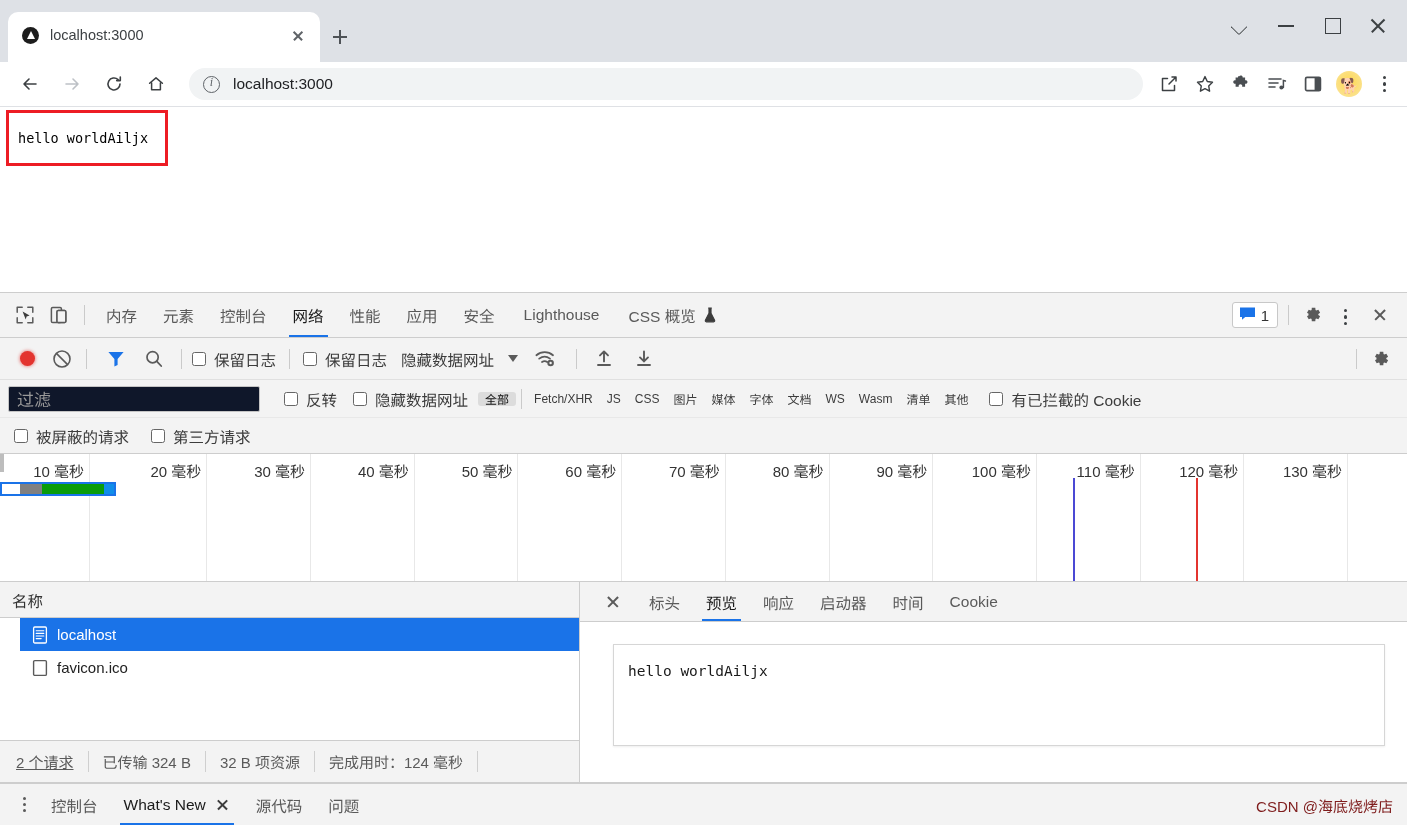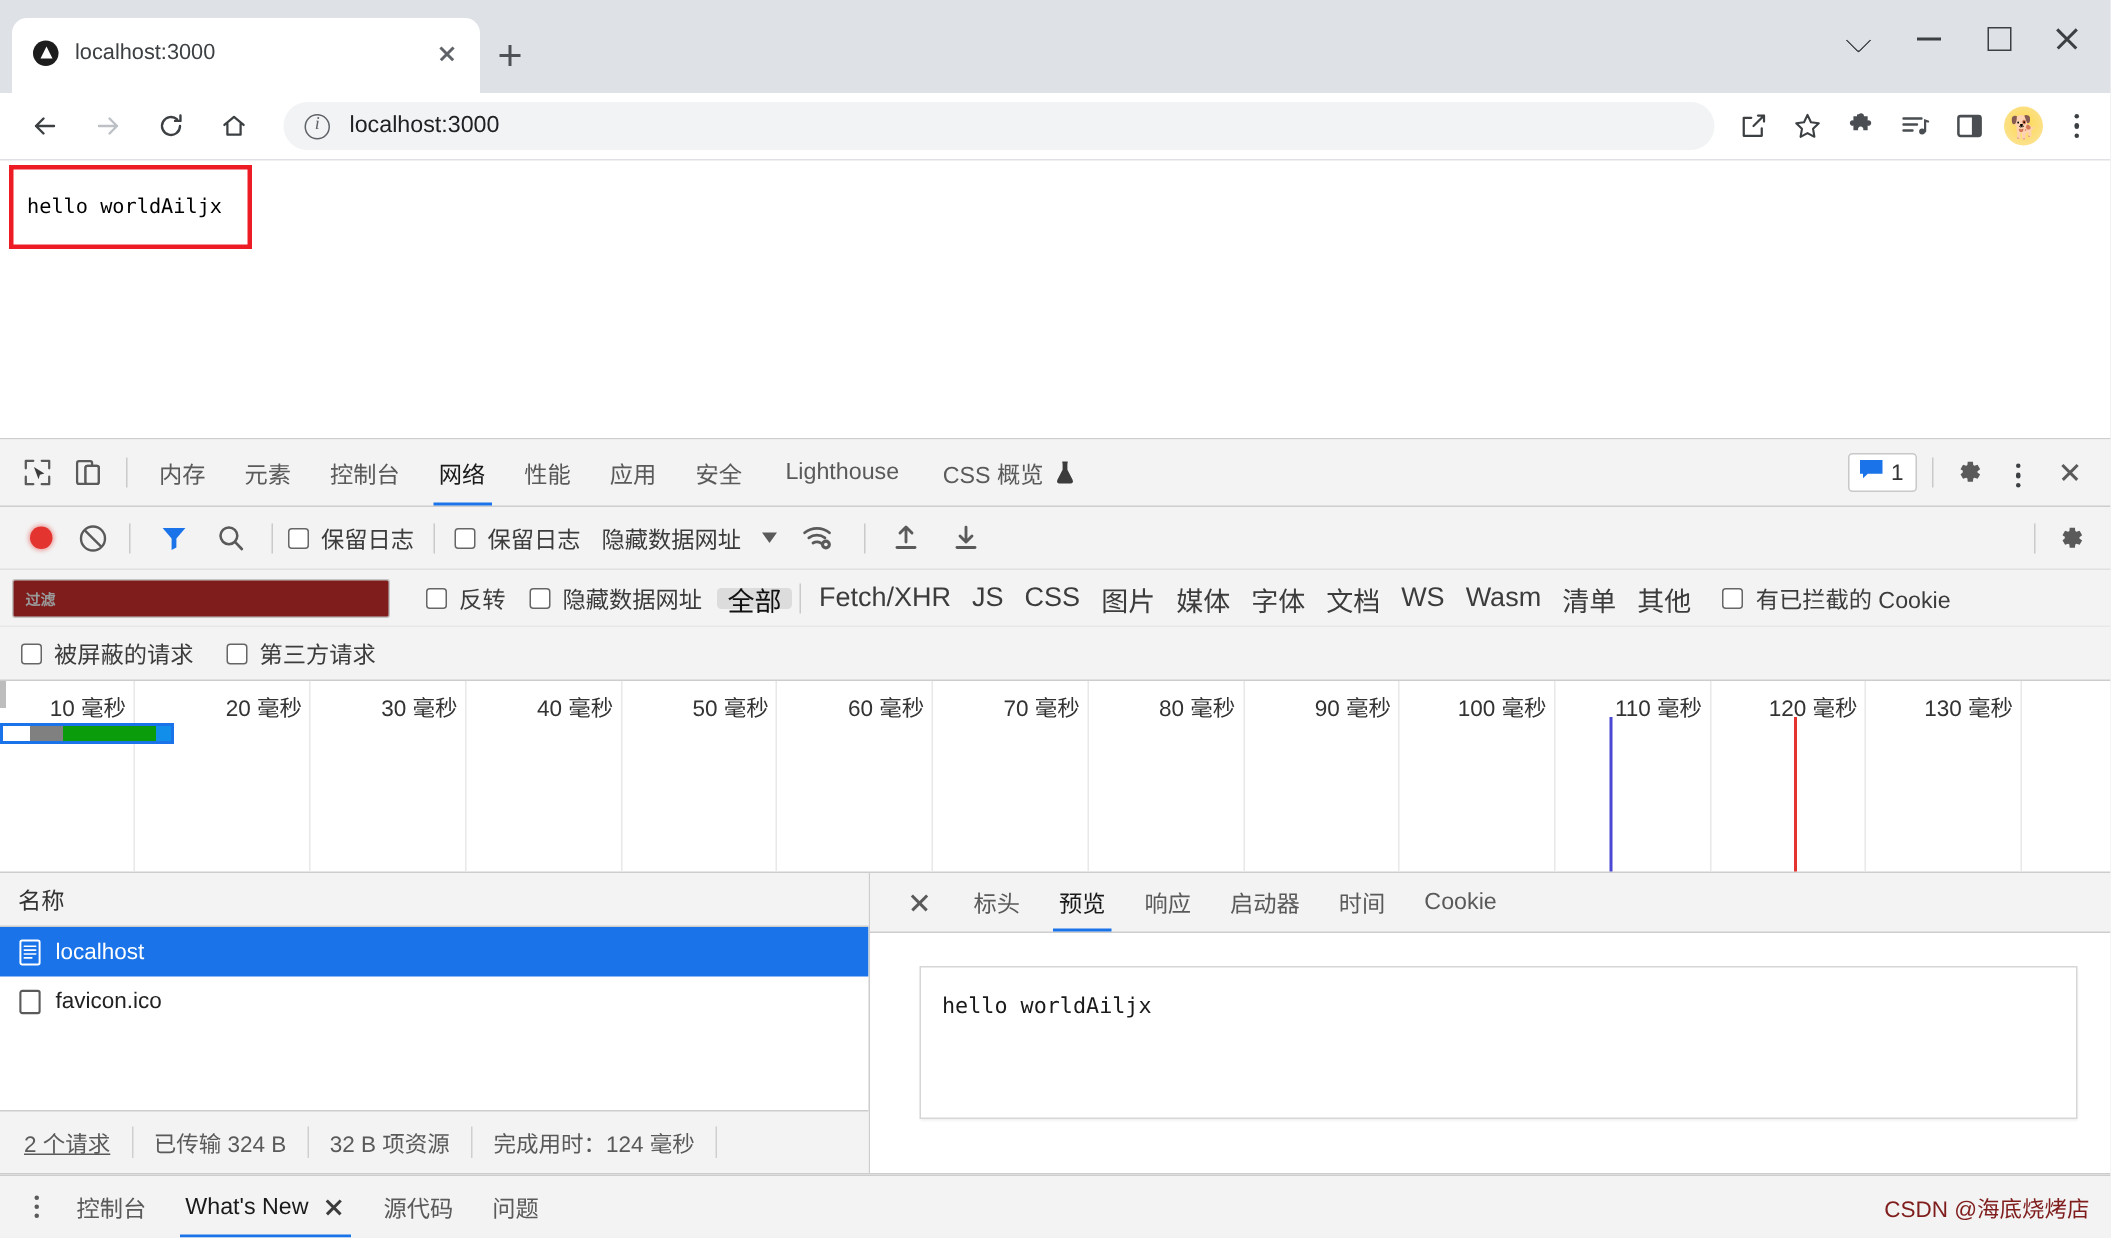--- a/index.html
+++ b/index.html
@@ -186,27 +186,27 @@
     width: 0; height: 0; border-left: 5.5px solid transparent;
     border-right: 5.5px solid transparent; border-top: 7px solid #5a5a5a; flex: none;
   }
 
   
   .filter-bar {
     height: 38px; flex: none; background: #f3f3f3; border-bottom: 1px solid #e8e8e8;
     display: flex; align-items: center; padding-left: 8px;
   }
   .filter-input {
-    width: 252px; height: 26px; background: #7f1d1d; border: 1px solid #c4c4c4;
-    border-radius: 2px; font-size: 10px; color: #999; padding: 0 8px;
-    display: flex; align-items: center; flex: none; font-weight: bold;
+    width: 252px; height: 26px; background: #0f172a; border: 1px solid #c4c4c4;
+    border-radius: 2px; font-size: 17px; color: #999; padding: 0 8px;
+    display: flex; align-items: center; flex: none;
   }
   .type-chip {
     height: 14px; padding: 0 7px; display: flex; align-items: center;
-    font-size: 18px; color: #3c3c3c; border-radius: 3px; white-space: nowrap; flex: none;
+    font-size: 12px; color: #3c3c3c; border-radius: 3px; white-space: nowrap; flex: none;
   }
   .type-chip.on { background: #dcdcdc; color: #111; }
 
   
   .blocked-bar {
     height: 36px; flex: none; background: #f3f3f3; border-bottom: 1px solid #cdcdcd;
     display: flex; align-items: center; padding-left: 14px; gap: 22px;
   }
 
   
@@ -231,21 +231,21 @@
   .lower { flex: 1; display: flex; min-height: 0; border-bottom: 1px solid #cdcdcd; }
   .req-pane {
     width: 580px; flex: none; display: flex; flex-direction: column;
     border-right: 1px solid #cdcdcd; background: #fff;
   }
   .req-head {
     height: 36px; flex: none; background: #f3f3f3; border-bottom: 1px solid #cdcdcd;
     display: flex; align-items: center; padding-left: 12px;
     font-size: 15.5px; color: #333;
   }
-  .req-rows { flex: 1; overflow: hidden; }
+  .req-rows { flex: 1; overflow: hidden; margin-left: 20px; }
   .req-row {
     height: 33px; display: flex; align-items: center; padding-left: 12px;
     font-size: 15px; color: #222; gap: 9px;
   }
   .req-row.sel { background: #1a73e8; color: #fff; }
   .ficon { width: 16px; height: 18px; flex: none; position: relative; }
 
   .status-bar {
     height: 42px; flex: none; background: #f3f3f3; border-top: 1px solid #cdcdcd;
     display: flex; align-items: center; font-size: 15px; color: #5a5a5a;

